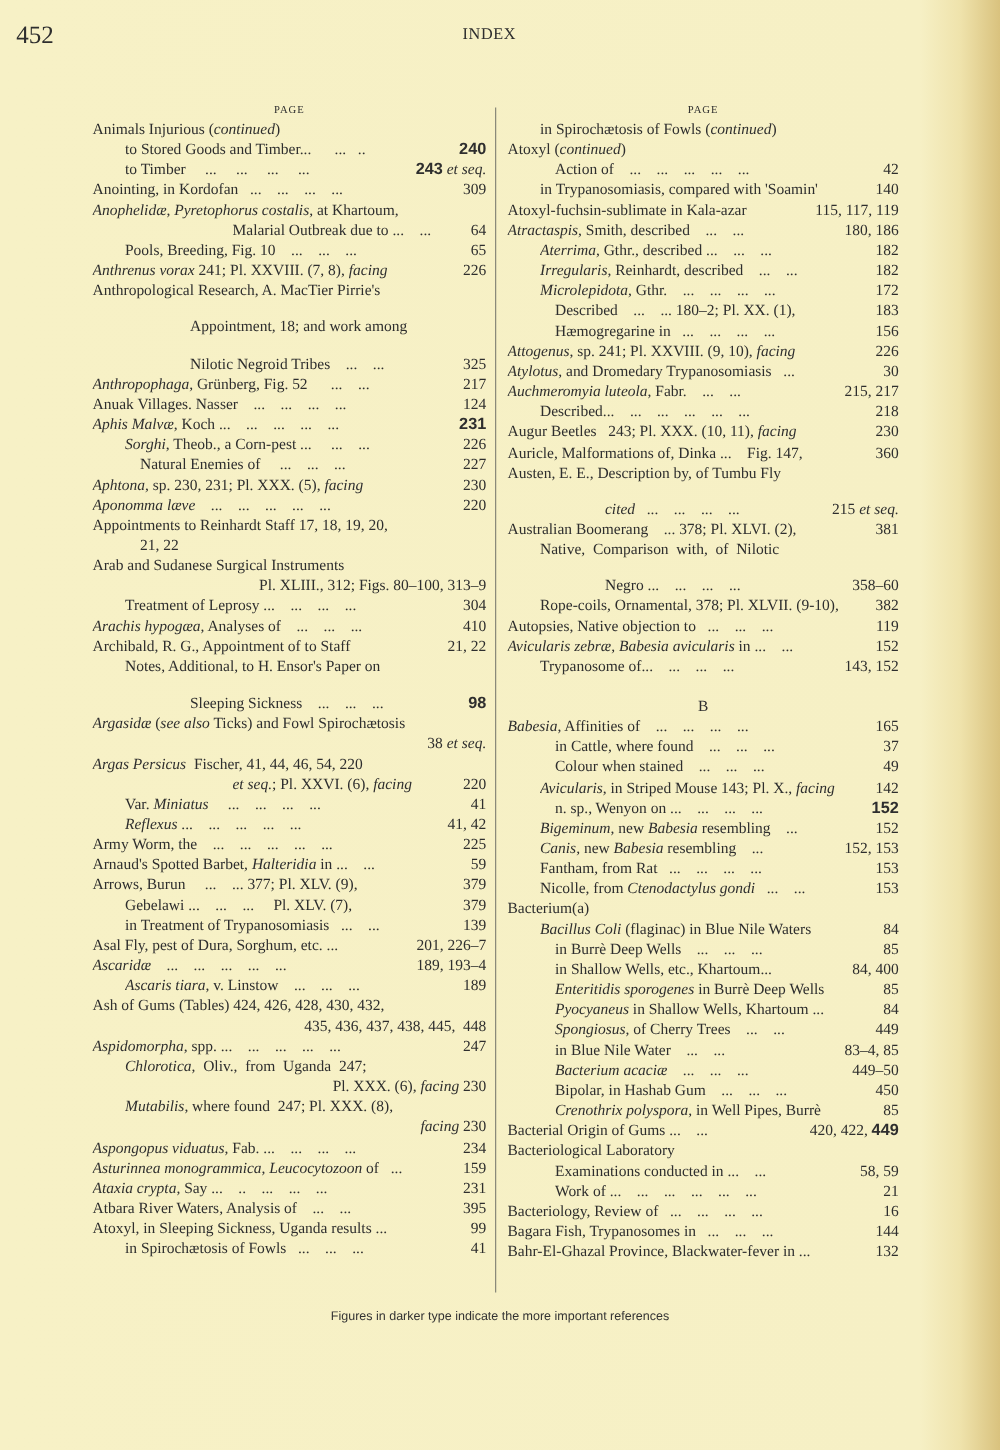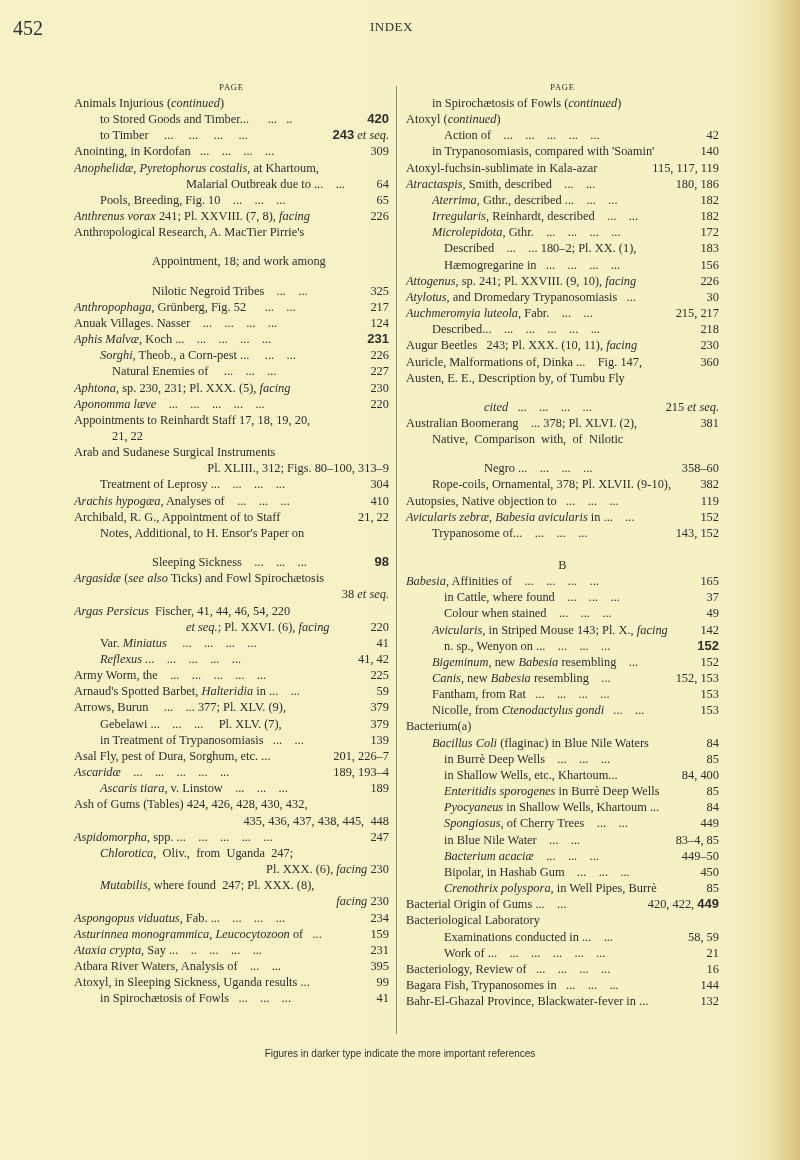--- a/index.html
+++ b/index.html
@@ -37,21 +37,21 @@
 
 <div class="col col-left">
   <div class="page-label">PAGE</div>
   <div>
       <div class="row">
         <span class="t">Animals Injurious (<em>continued</em>)</span>
         <span class="p"></span>
       </div>
       <div class="row i1">
         <span class="t">to Stored Goods and Timber...&nbsp;&nbsp;&nbsp;&nbsp;&nbsp; ...&nbsp;&nbsp; ..</span>
-        <span class="p"><span class="b">420</span></span>
+        <span class="p"><span class="b">240</span></span>
       </div>
       <div class="row i1">
         <span class="t">to Timber&nbsp;&nbsp;&nbsp;&nbsp; ...&nbsp;&nbsp;&nbsp;&nbsp; ...&nbsp;&nbsp;&nbsp;&nbsp; ...&nbsp;&nbsp;&nbsp;&nbsp; ...</span>
         <span class="p"><span class="b">243</span> <em>et seq.</em></span>
       </div>
       <div class="row">
         <span class="t">Anointing, in Kordofan&nbsp;&nbsp; ...&nbsp;&nbsp;&nbsp; ...&nbsp;&nbsp;&nbsp; ...&nbsp;&nbsp;&nbsp; ...</span>
         <span class="p">309</span>
       </div>
       <div class="row">

